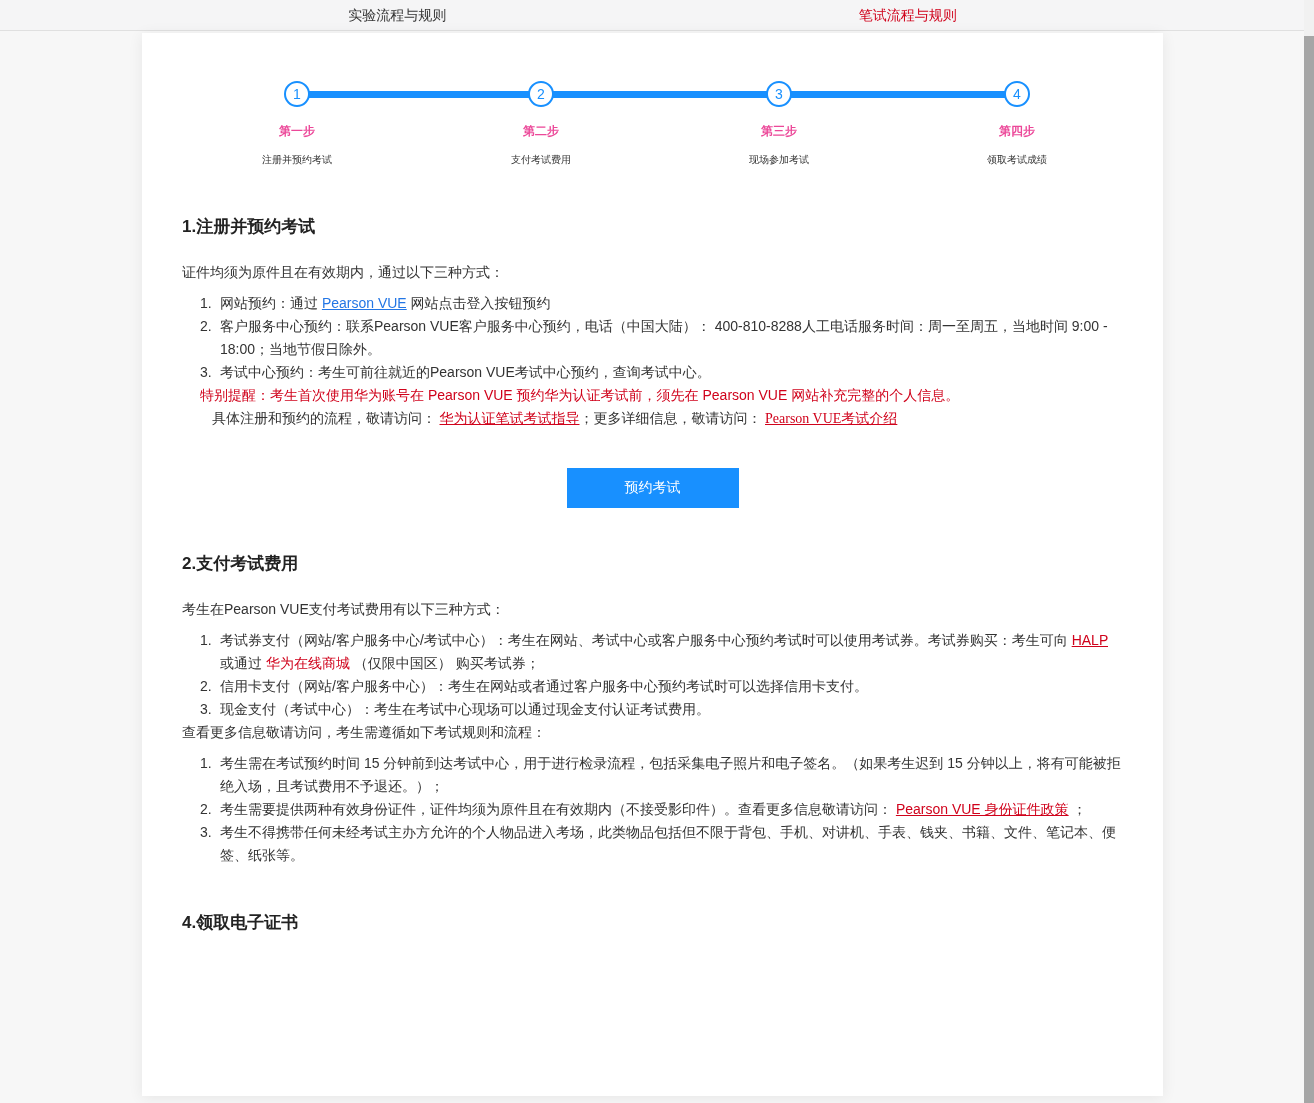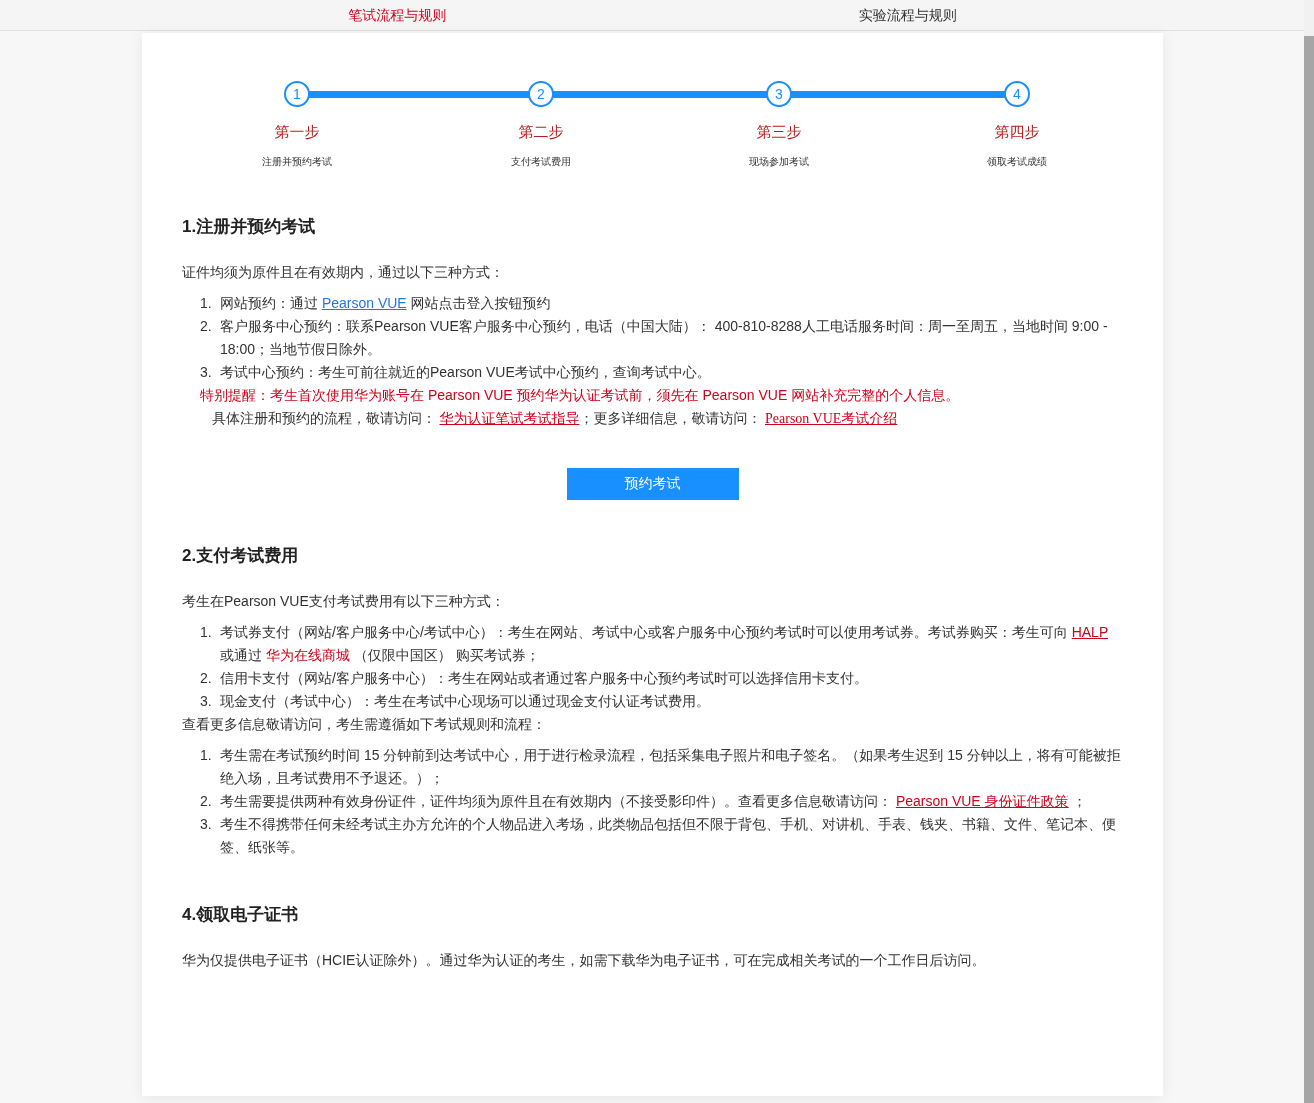--- a/index.html
+++ b/index.html
@@ -39,52 +39,52 @@
   .step:nth-child(2){left:115px;}
   .step:nth-child(3){left:359px;}
   .step:nth-child(4){left:597px;}
   .step:nth-child(5){left:835px;}
   .step-circle{
     width:26px;height:26px;border-radius:50%;background:#fff;
     border:2px solid var(--accent-blue);color:var(--accent-blue);
     font-size:14px;line-height:22px;text-align:center;margin:0 auto;
     position:relative;z-index:1;
   }
-  .step-label{margin-top:16px;font-size:15px;color:#b91c1c;}
+  .step-label{margin-top:16px;font-size:12px;color:#ec4899;font-weight:bold;}
   .step-name{margin-top:13px;font-size:10px;color:#333;}
   
   h2.sec-h{font-size:17px;font-weight:700;color:#222;line-height:24px;margin:44px 0 22px 0;}
   .sec1 h2.sec-h{margin-top:36px;}
   p.intro{margin:0 0 8px 0;line-height:23px;}
   .list{margin-left:18px;}
   .li{position:relative;padding-left:20px;line-height:23px;}
   .li .num{position:absolute;left:0;top:0;}
   .note-red{margin-left:18px;line-height:23px;color:var(--accent-red);}
   .note-detail{margin-left:30px;line-height:23px;font-family:Liberation Serif, serif;}
   .link-blue{color:var(--link-blue);text-decoration:underline;cursor:pointer;}
   .link-red{color:var(--accent-red);text-decoration:underline;cursor:pointer;}
   .link-red-noline{color:var(--accent-red);cursor:pointer;}
   
   .btn{
-    display:block;height:32px;border:none;background:var(--accent-blue);
+    display:block;height:40px;border:none;background:var(--accent-blue);
     color:#fff;font-size:14px;cursor:pointer;margin:38px auto 6px auto;
     font-family:inherit;
   }
   .btn-book{width:172px;}
   
   .scrollbar-track{position:absolute;right:0;top:0;width:10px;height:1103px;background:#f1f1f1;}
   .scrollbar-thumb{position:absolute;right:0;top:36px;width:10px;height:1067px;background:#a6a6a6;}
 </style>
 </head>
 <body>
 
 <div class="tabbar">
   <div class="tabbar-inner">
+    <div class="tab">实验流程与规则</div>
     <div class="tab active">笔试流程与规则</div>
-    <div class="tab">实验流程与规则</div>
   </div>
 </div>
 
 <div class="card">
 
   <div class="stepper">
     <div class="step-track"></div>
     <div class="step">
       <div class="step-circle">1</div>
       <div class="step-label">第一步</div>
@@ -161,21 +161,20 @@
       </div>
       <div class="li">
         <span class="num">3.</span>
         <span class="txt"><span>考生不得携带任何未经考试主办方允许的个人物品进入考场，此类物品包括但不限于背包、手机、对讲机、手表、钱夹、书籍、文件、笔记本、便签、纸张等。</span></span>
       </div>
     </div>
   </div>
 
   <div class="sec sec4">
     <h2 class="sec-h">4.领取电子证书</h2>
-    <p class="intro">华为仅提供电子证书（HCIE认证除外）。通过华为认证的考生，如需下载华为电子证书，可在完成相关考试的一个工作日后访问。</p>
 
   </div>
 
 </div>
 
 <div class="scrollbar-track">
   <div class="scrollbar-thumb"></div>
 </div>
 
 </body></html>

